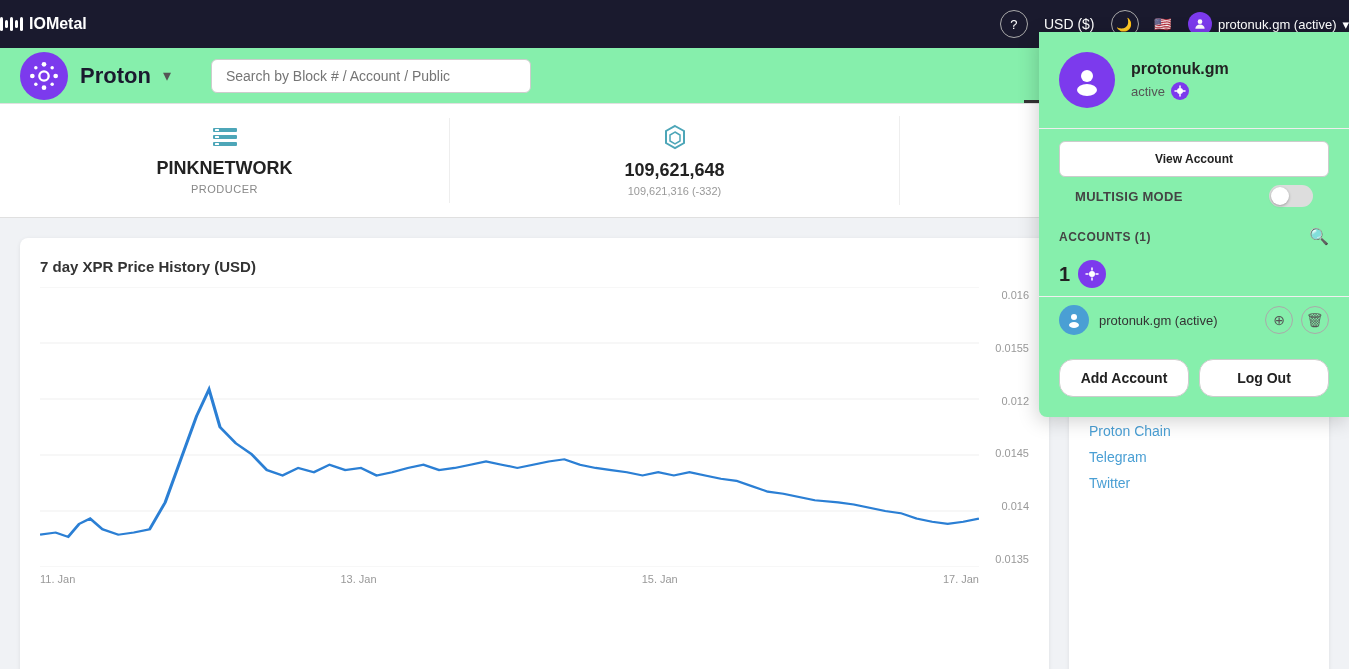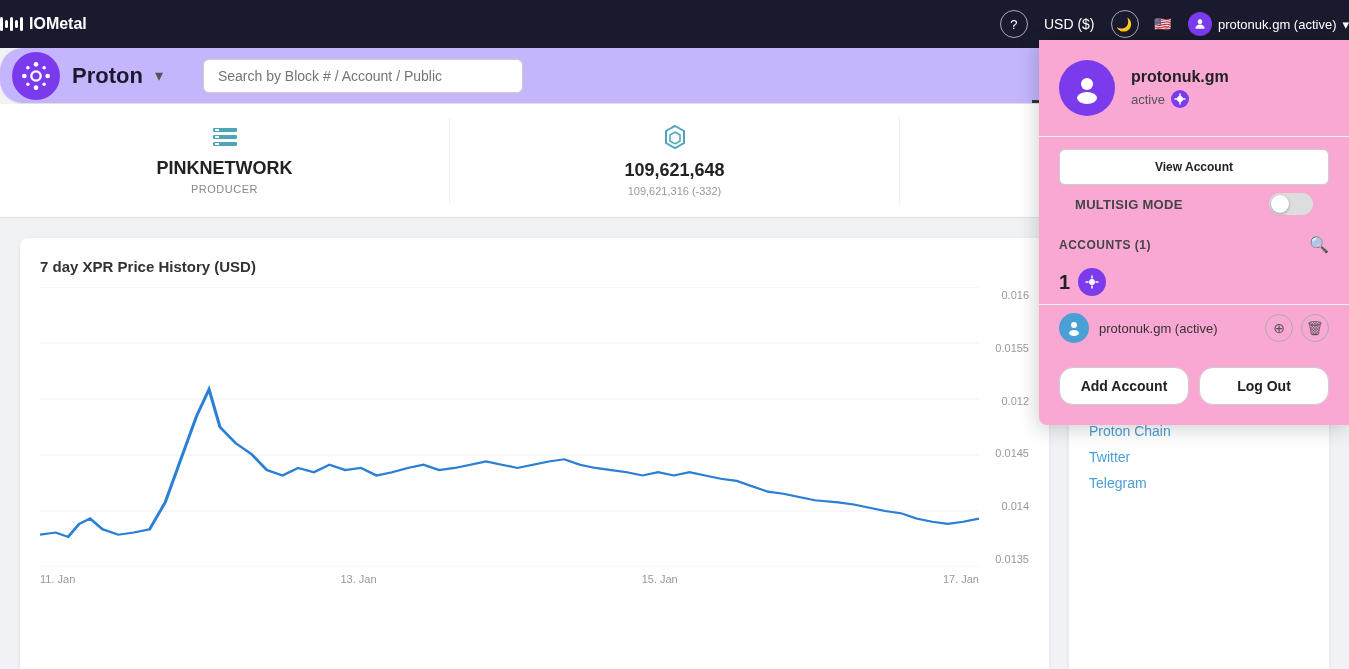--- a/index.html
+++ b/index.html
@@ -21,28 +21,27 @@
     .bar { width: 3px; height: 14px; background: #fff; border-radius: 2px; }
     .bar.short { height: 8px; }
     .topnav-right { display: flex; align-items: center; gap: 16px; }
     .topnav-btn { background: none; border: none; color: #fff; cursor: pointer; font-size: 14px; display: flex; align-items: center; gap: 4px; }
     .circle-btn { width: 28px; height: 28px; border-radius: 50%; border: 1.5px solid #aaa; color: #fff; background: none; display: flex; align-items: center; justify-content: center; cursor: pointer; font-size: 13px; }
     .user-pill { display: flex; align-items: center; gap: 6px; color: #fff; cursor: pointer; font-size: 13px; }
     .user-avatar-small { width: 24px; height: 24px; border-radius: 50%; background: #7c3aed; display: flex; align-items: center; justify-content: center; }
 
     
     .headerbar {
-      background: #c4b5fd;
-      padding: 0 12px;
+      background: #86efac;
+      padding: 0 20px;
       border-bottom: 1px solid #e0e0e0;
       display: flex;
       align-items: stretch;
       min-height: 56px;
       position: relative;
-      border-radius: 23px;
     }
     .header-brand { display: flex; align-items: center; gap: 12px; padding-right: 20px; }
     .brand-icon { width: 48px; height: 48px; border-radius: 50%; background: #7c3aed; display: flex; align-items: center; justify-content: center; }
     .brand-name { font-size: 22px; font-weight: 600; color: #1a1a2e; }
     .header-search { flex: 1; display: flex; align-items: center; padding: 0 20px; }
     .search-box { border: 1.5px solid #ccc; border-radius: 6px; padding: 8px 14px; font-size: 14px; width: 320px; color: #555; background: #fff; }
     .header-nav { display: flex; align-items: stretch; gap: 0; margin-left: auto; }
     .nav-item { display: flex; align-items: center; gap: 6px; padding: 0 20px; cursor: pointer; font-size: 14px; color: #555; border-bottom: 3px solid transparent; text-decoration: none; }
     .nav-item.active { border-bottom-color: #333; color: #111; }
     .nav-item svg { width: 18px; height: 18px; }
@@ -73,24 +72,24 @@
     .chart-area svg { width: 100%; height: 100%; }
 
     
     .links-card { background: #fff; border-radius: 8px; width: 260px; padding: 20px; box-shadow: 0 1px 4px rgba(0,0,0,0.08); flex-shrink: 0; }
     .links-title { font-size: 16px; font-weight: 700; color: #333; margin-bottom: 12px; }
     .link-item { display: block; color: #4a9fd4; font-size: 14px; padding: 5px 0; text-decoration: none; cursor: pointer; }
 
     
     .dropdown-panel {
       position: fixed;
-      top: 40px;
+      top: 32px;
       right: 0;
       width: 310px;
-      background: #f9a8d4;
+      background: #86efac;
       box-shadow: -2px 4px 20px rgba(0,0,0,0.18);
       z-index: 100;
       border-radius: 0 0 0 8px;
       padding-bottom: 20px;
     }
     .dp-header { display: flex; align-items: center; gap: 16px; padding: 20px; border-bottom: 1px solid #eee; }
     .dp-avatar { width: 56px; height: 56px; border-radius: 50%; background: #7c3aed; display: flex; align-items: center; justify-content: center; flex-shrink: 0; }
     .dp-avatar svg { width: 32px; height: 32px; }
     .dp-username { font-size: 16px; font-weight: 700; color: #222; }
     .dp-status { display: flex; align-items: center; gap: 6px; margin-top: 4px; }
@@ -332,22 +331,22 @@
   </div>
 
   <div class="links-card">
     <div class="links-title">Proton Links</div>
     <a class="link-item">Proton Swap</a>
     <a class="link-item">Mobile Wallet</a>
     <a class="link-item">Web Wallet</a>
     <a class="link-item">Proton Resources</a>
     <a class="link-item">NFT Marketplace</a>
     <a class="link-item">Proton Chain</a>
+    <a class="link-item">Telegram</a>
     <a class="link-item">Twitter</a>
-    <a class="link-item">Telegram</a>
   </div>
 </div>
 
 <div class="dropdown-panel">
   <div class="dp-header">
     <div class="dp-avatar">
       <svg width="32" height="32" viewBox="0 0 32 32" fill="none">
         <circle cx="16" cy="12" r="6" fill="white"></circle>
         <ellipse cx="16" cy="26" rx="10" ry="6" fill="white"></ellipse>
       </svg>

